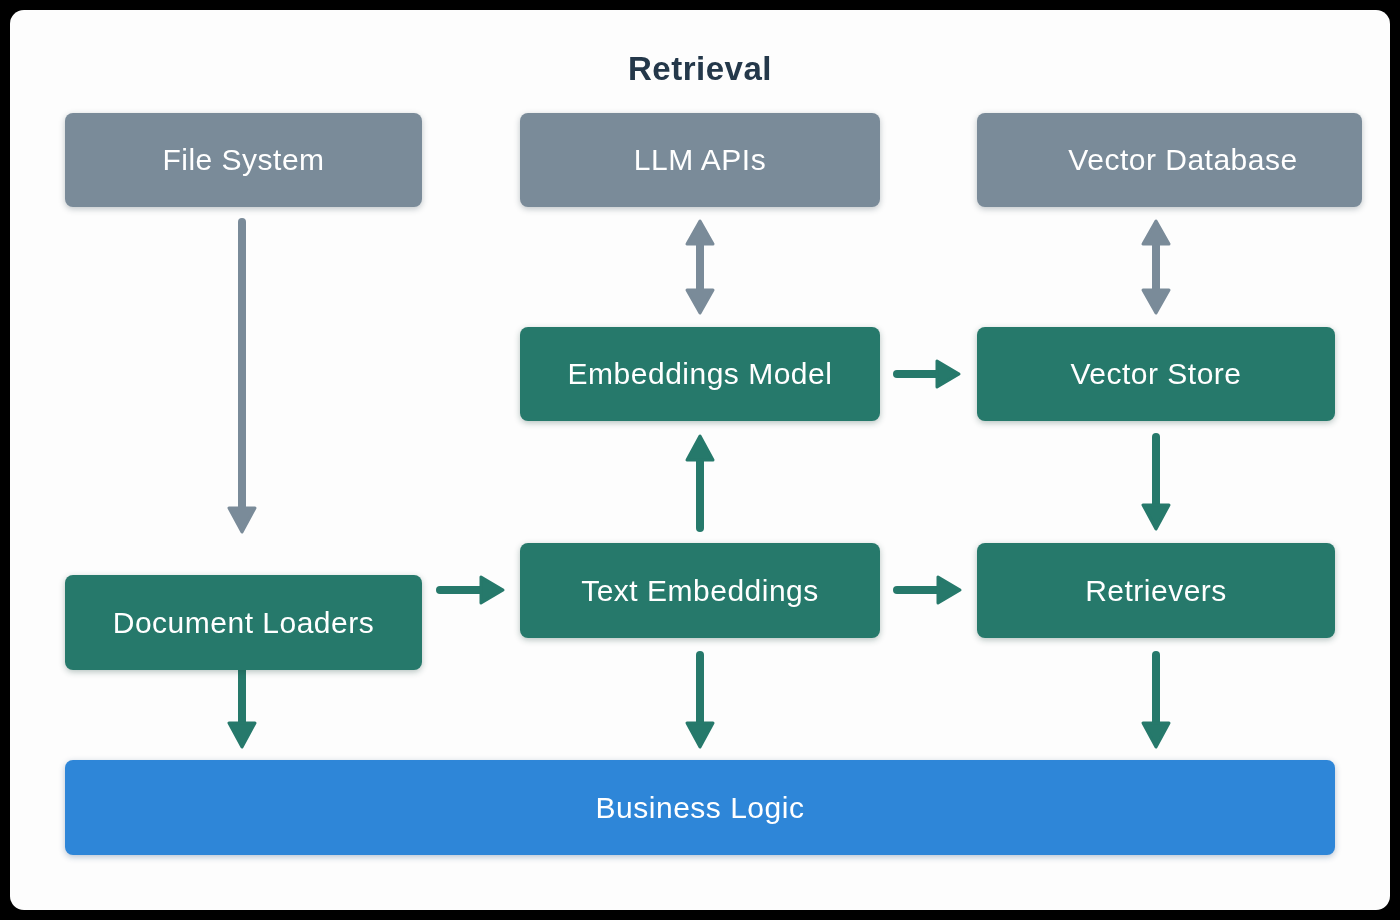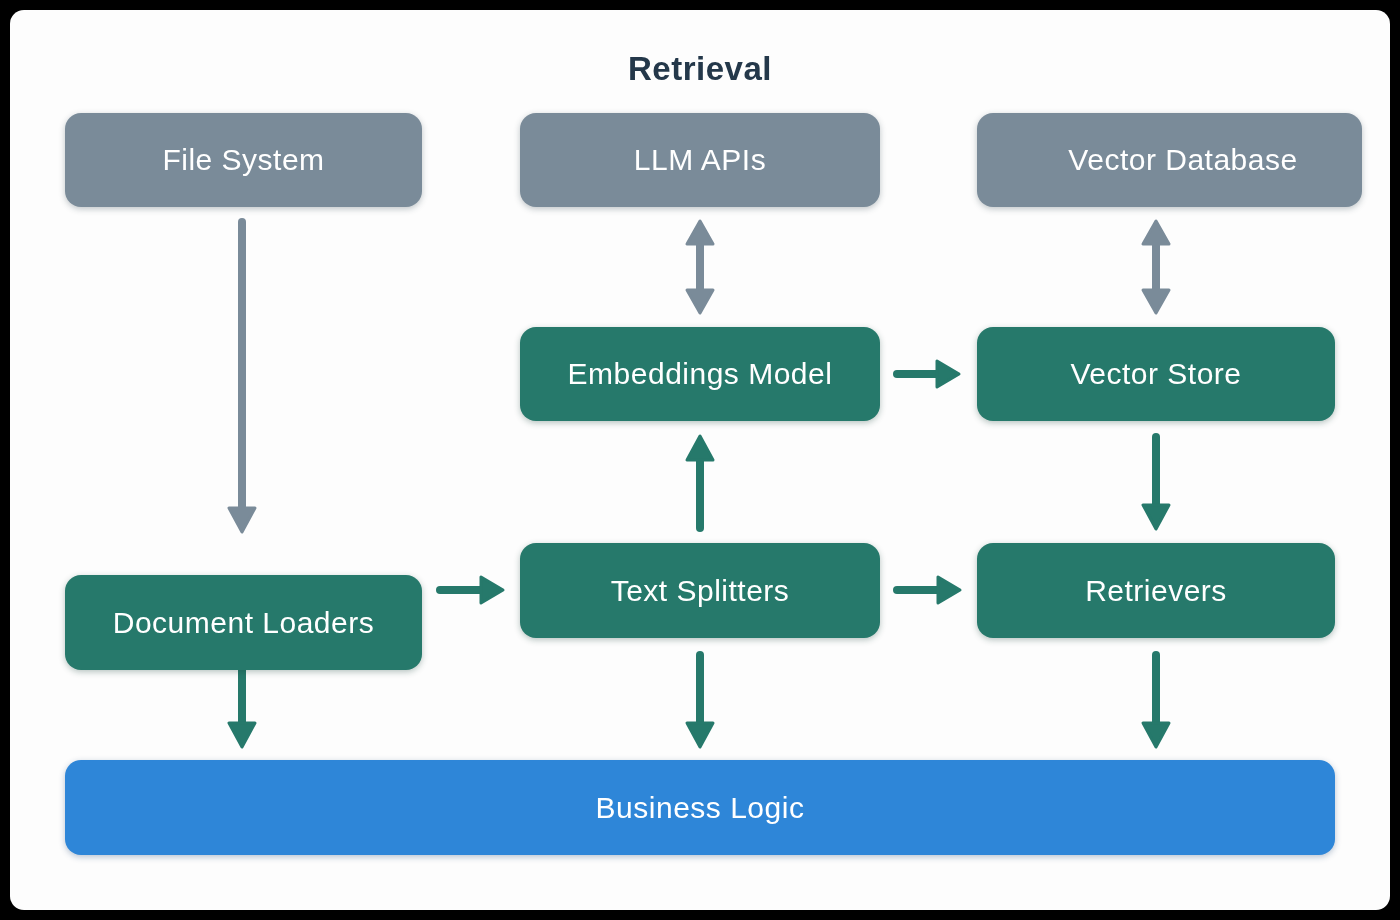--- a/index.html
+++ b/index.html
@@ -40,21 +40,21 @@
   }
   .node {
     position: absolute;
     display: flex;
     align-items: center;
     justify-content: center;
     color: #ffffff;
     font-size: 30px;
     font-weight: 400;
     letter-spacing: 0.5px;
-    border-radius: 16px;
+    border-radius: 8px;
   }
   .node.external {
     background: #7a8b99;
     box-shadow: 0 2px 6px rgba(30, 50, 60, 0.28);
   }
   .node.component {
     background: #26796b;
     box-shadow: 0 2px 6px rgba(15, 60, 50, 0.30);
   }
   .node.application {
@@ -168,21 +168,21 @@
       <span>Vector Store</span>
     </div>
     <div class="node component n-embeddings-model">
       <span>Embeddings Model</span>
     </div>
 
     <div class="node component n-document-loaders">
       <span>Document Loaders</span>
     </div>
     <div class="node component n-text-splitters">
-      <span>Text Splitters</span>
+      <span>Text Embeddings</span>
     </div>
     <div class="node component n-retrievers">
       <span>Retrievers</span>
     </div>
 
     <div class="node application n-business-logic">
       <span>Business Logic</span>
     </div>
 
   </div>

